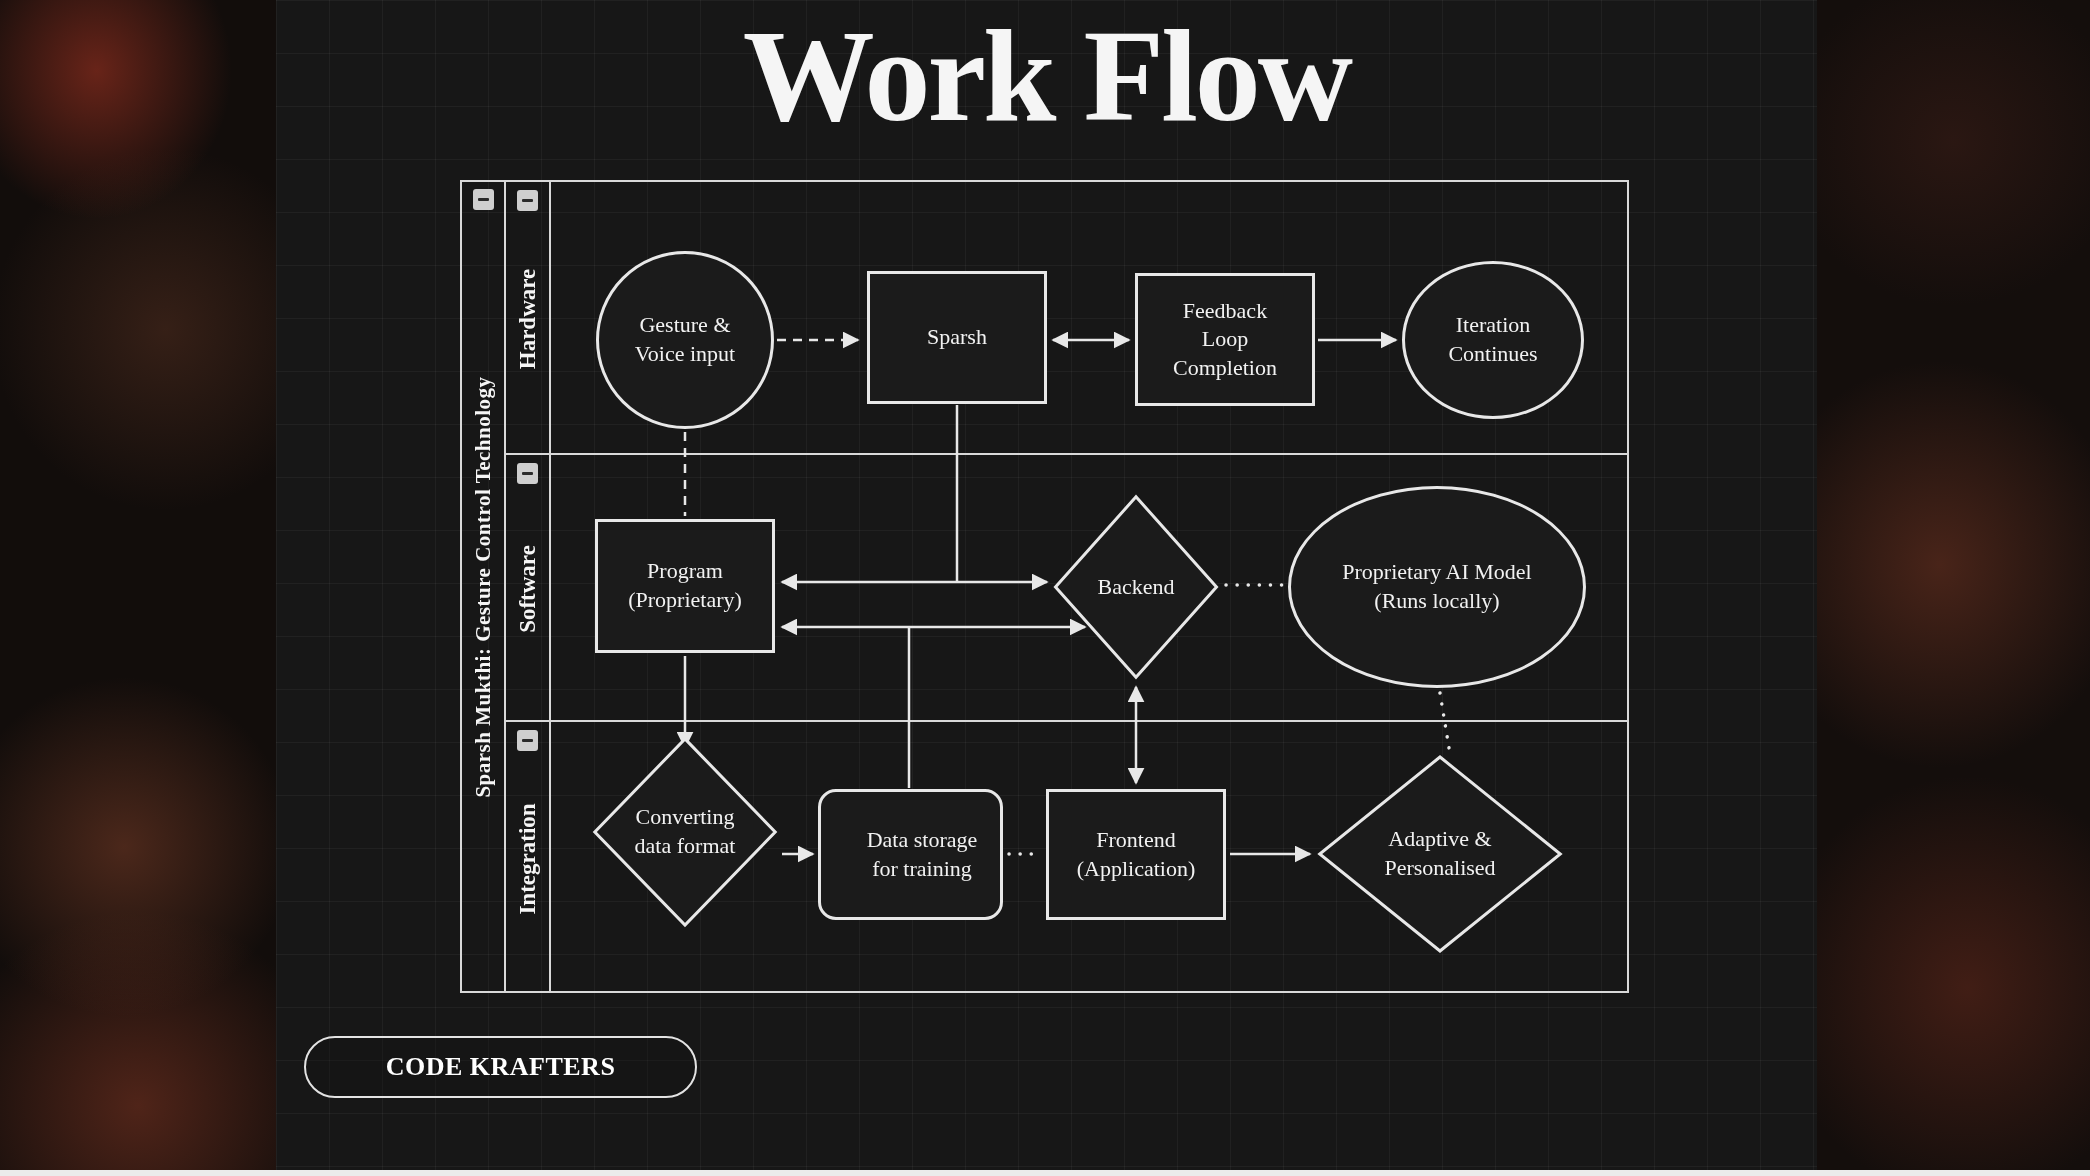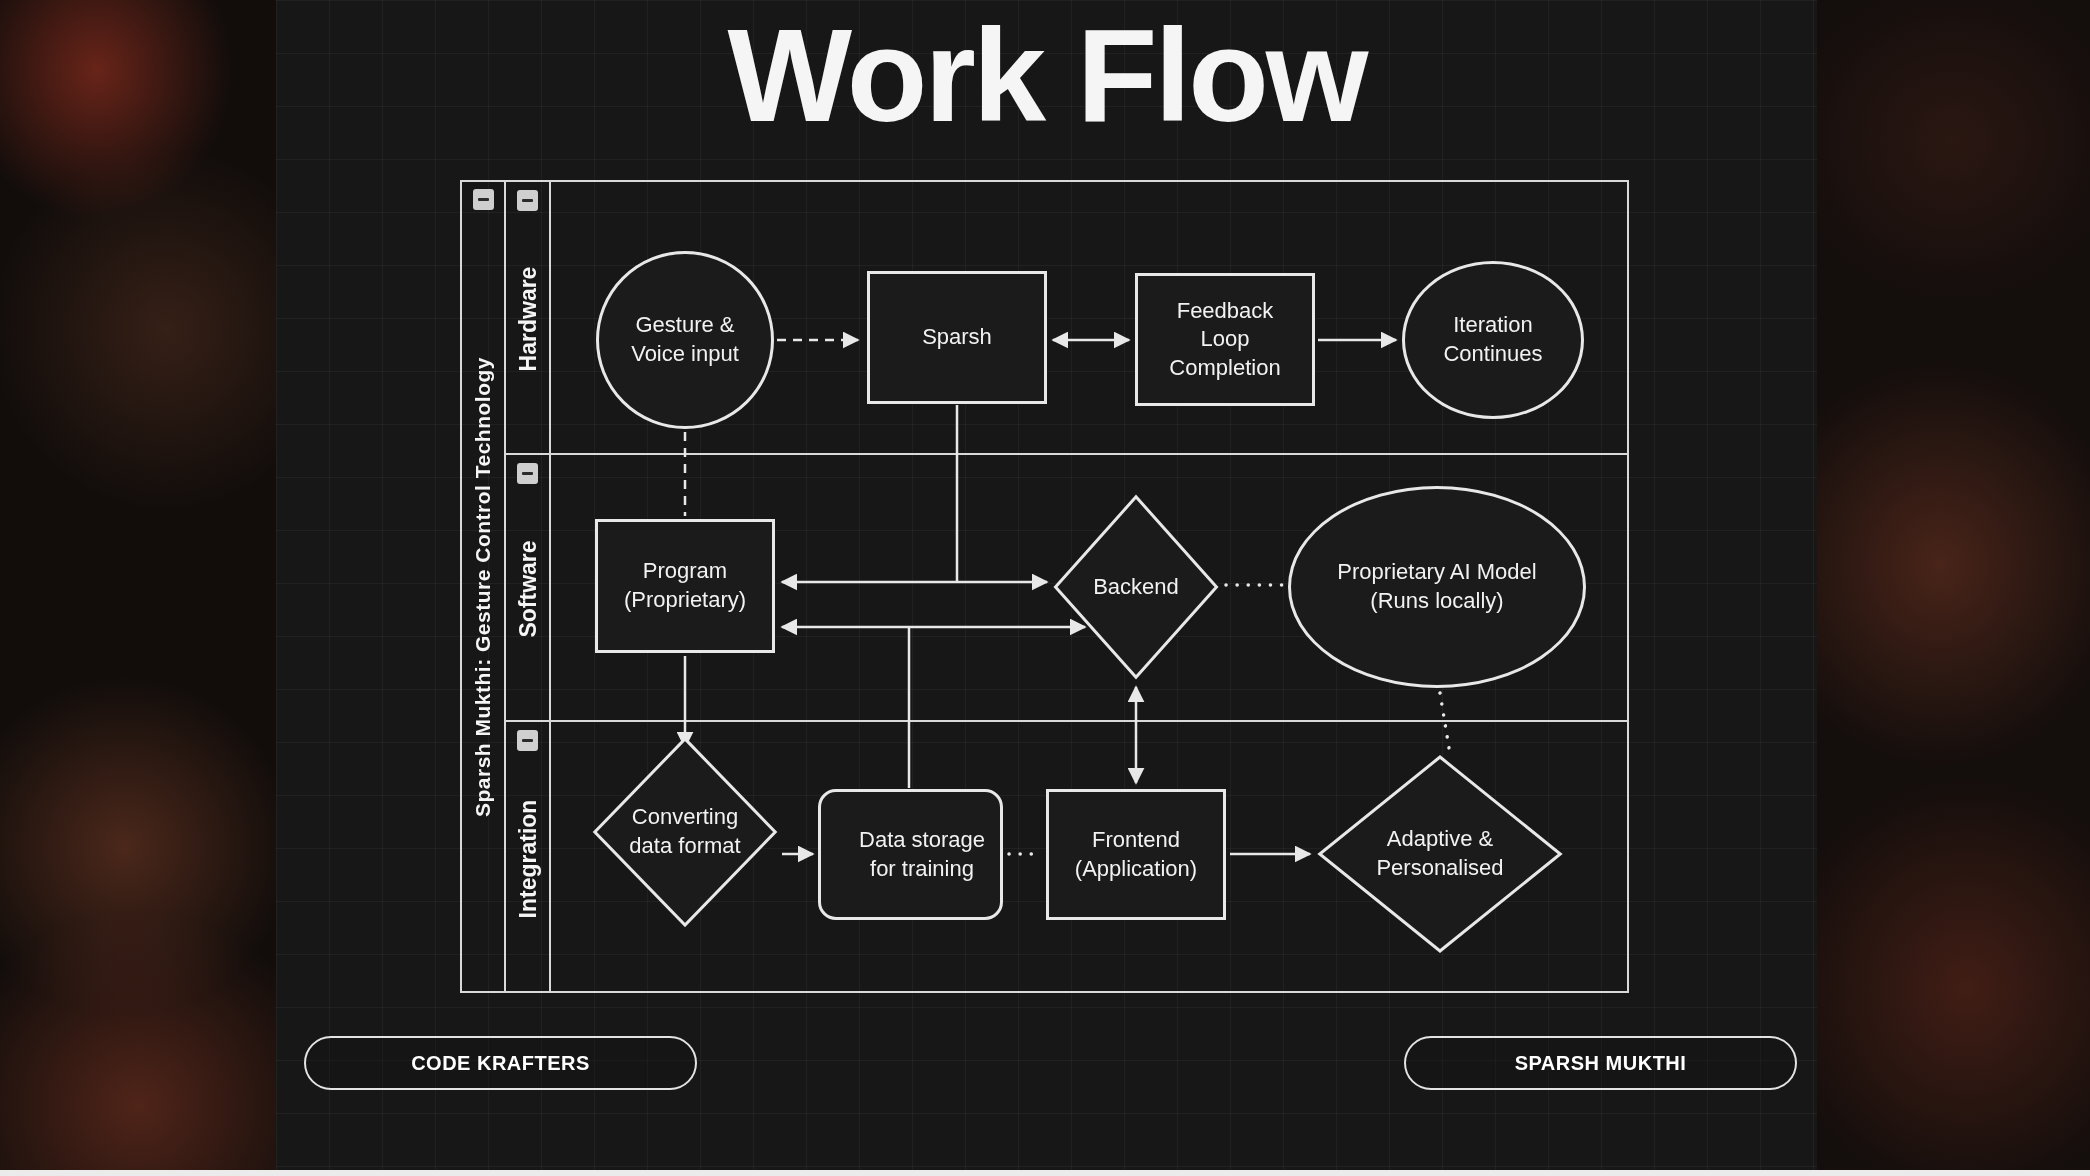--- a/index.html
+++ b/index.html
@@ -1,18 +1,18 @@
 <!DOCTYPE html>
 <html><head>
 <meta charset="utf-8">
 <style>
   html,body{margin:0;padding:0;background:#000;}
   .stage{
     position:relative;width:2090px;height:1176px;overflow:hidden;
-    background:#050505;font-family:Liberation Sans, sans-serif;color:#f2f2f2;
+    background:#050505;font-family:Liberation Serif, serif;color:#f2f2f2;
   }
   
   .edge-blur{position:absolute;top:0;height:1176px;}
   .edge-left{
     left:0;width:276px;
     background:
       radial-gradient(70% 18% at 35% 6%, rgba(150,48,32,.65), rgba(0,0,0,0) 70%),
       radial-gradient(90% 22% at 60% 28%, rgba(120,66,44,.35), rgba(0,0,0,0) 70%),
       radial-gradient(85% 20% at 45% 72%, rgba(145,72,46,.45), rgba(0,0,0,0) 72%),
       radial-gradient(95% 22% at 50% 94%, rgba(130,55,36,.55), rgba(0,0,0,0) 75%),
@@ -80,23 +80,23 @@
     white-space:pre-line;padding:4px;cursor:default;
   }
   .circle,.ellipse{border-radius:50%;}
   .round-rect{border-radius:18px;padding-left:27px;}
   .diamond{background:transparent;border:none;padding:0;}
   .diamond-shape{position:absolute;left:0;top:0;width:100%;height:100%;}
   .diamond-shape polygon{fill:#1b1b1b;stroke:#e8e8e8;stroke-width:3;vector-effect:non-scaling-stroke;}
   .node-label{position:relative;max-width:86%;white-space:pre-line;}
   
   .pill-btn{
-    position:absolute;width:393px;height:54px;border:2px solid #e3e3e3;border-radius:999px;
+    position:absolute;width:393px;height:62px;border:2px solid #e3e3e3;border-radius:999px;
     display:flex;align-items:center;justify-content:center;box-sizing:border-box;
-    font-size:20px;font-weight:bold;letter-spacing:.5px;color:#fff;cursor:pointer;
+    font-size:26px;font-weight:bold;letter-spacing:.5px;color:#fff;cursor:pointer;
     background:rgba(15,15,15,.25);
   }
   .bottom-bar{position:absolute;left:0;bottom:0;width:100%;height:6px;background:#ebebeb;}
 </style>
 </head>
 <body>
 
 <div class="stage">
 
   <div class="edge-blur edge-left"></div>
@@ -208,16 +208,15 @@
   </div>
   <div class="node diamond" style="left:1316px;top:754px;width:248px;height:200px">
     <svg class="diamond-shape" viewBox="0 0 100 100" preserveAspectRatio="none">
       <polygon points="50,1.5 98.5,50 50,98.5 1.5,50"></polygon>
     </svg>
     <span class="node-label">Adaptive &amp;
 Personalised</span>
   </div>
 
   <div class="pill-btn" style="left:304px;top:1036px">CODE KRAFTERS</div>
-  <div class="pill-btn" style="left:1404px;top:1036px">SPARSH MUKTHI</div>
 
   <div class="bottom-bar"></div>
 </div>
 
 </body></html>

